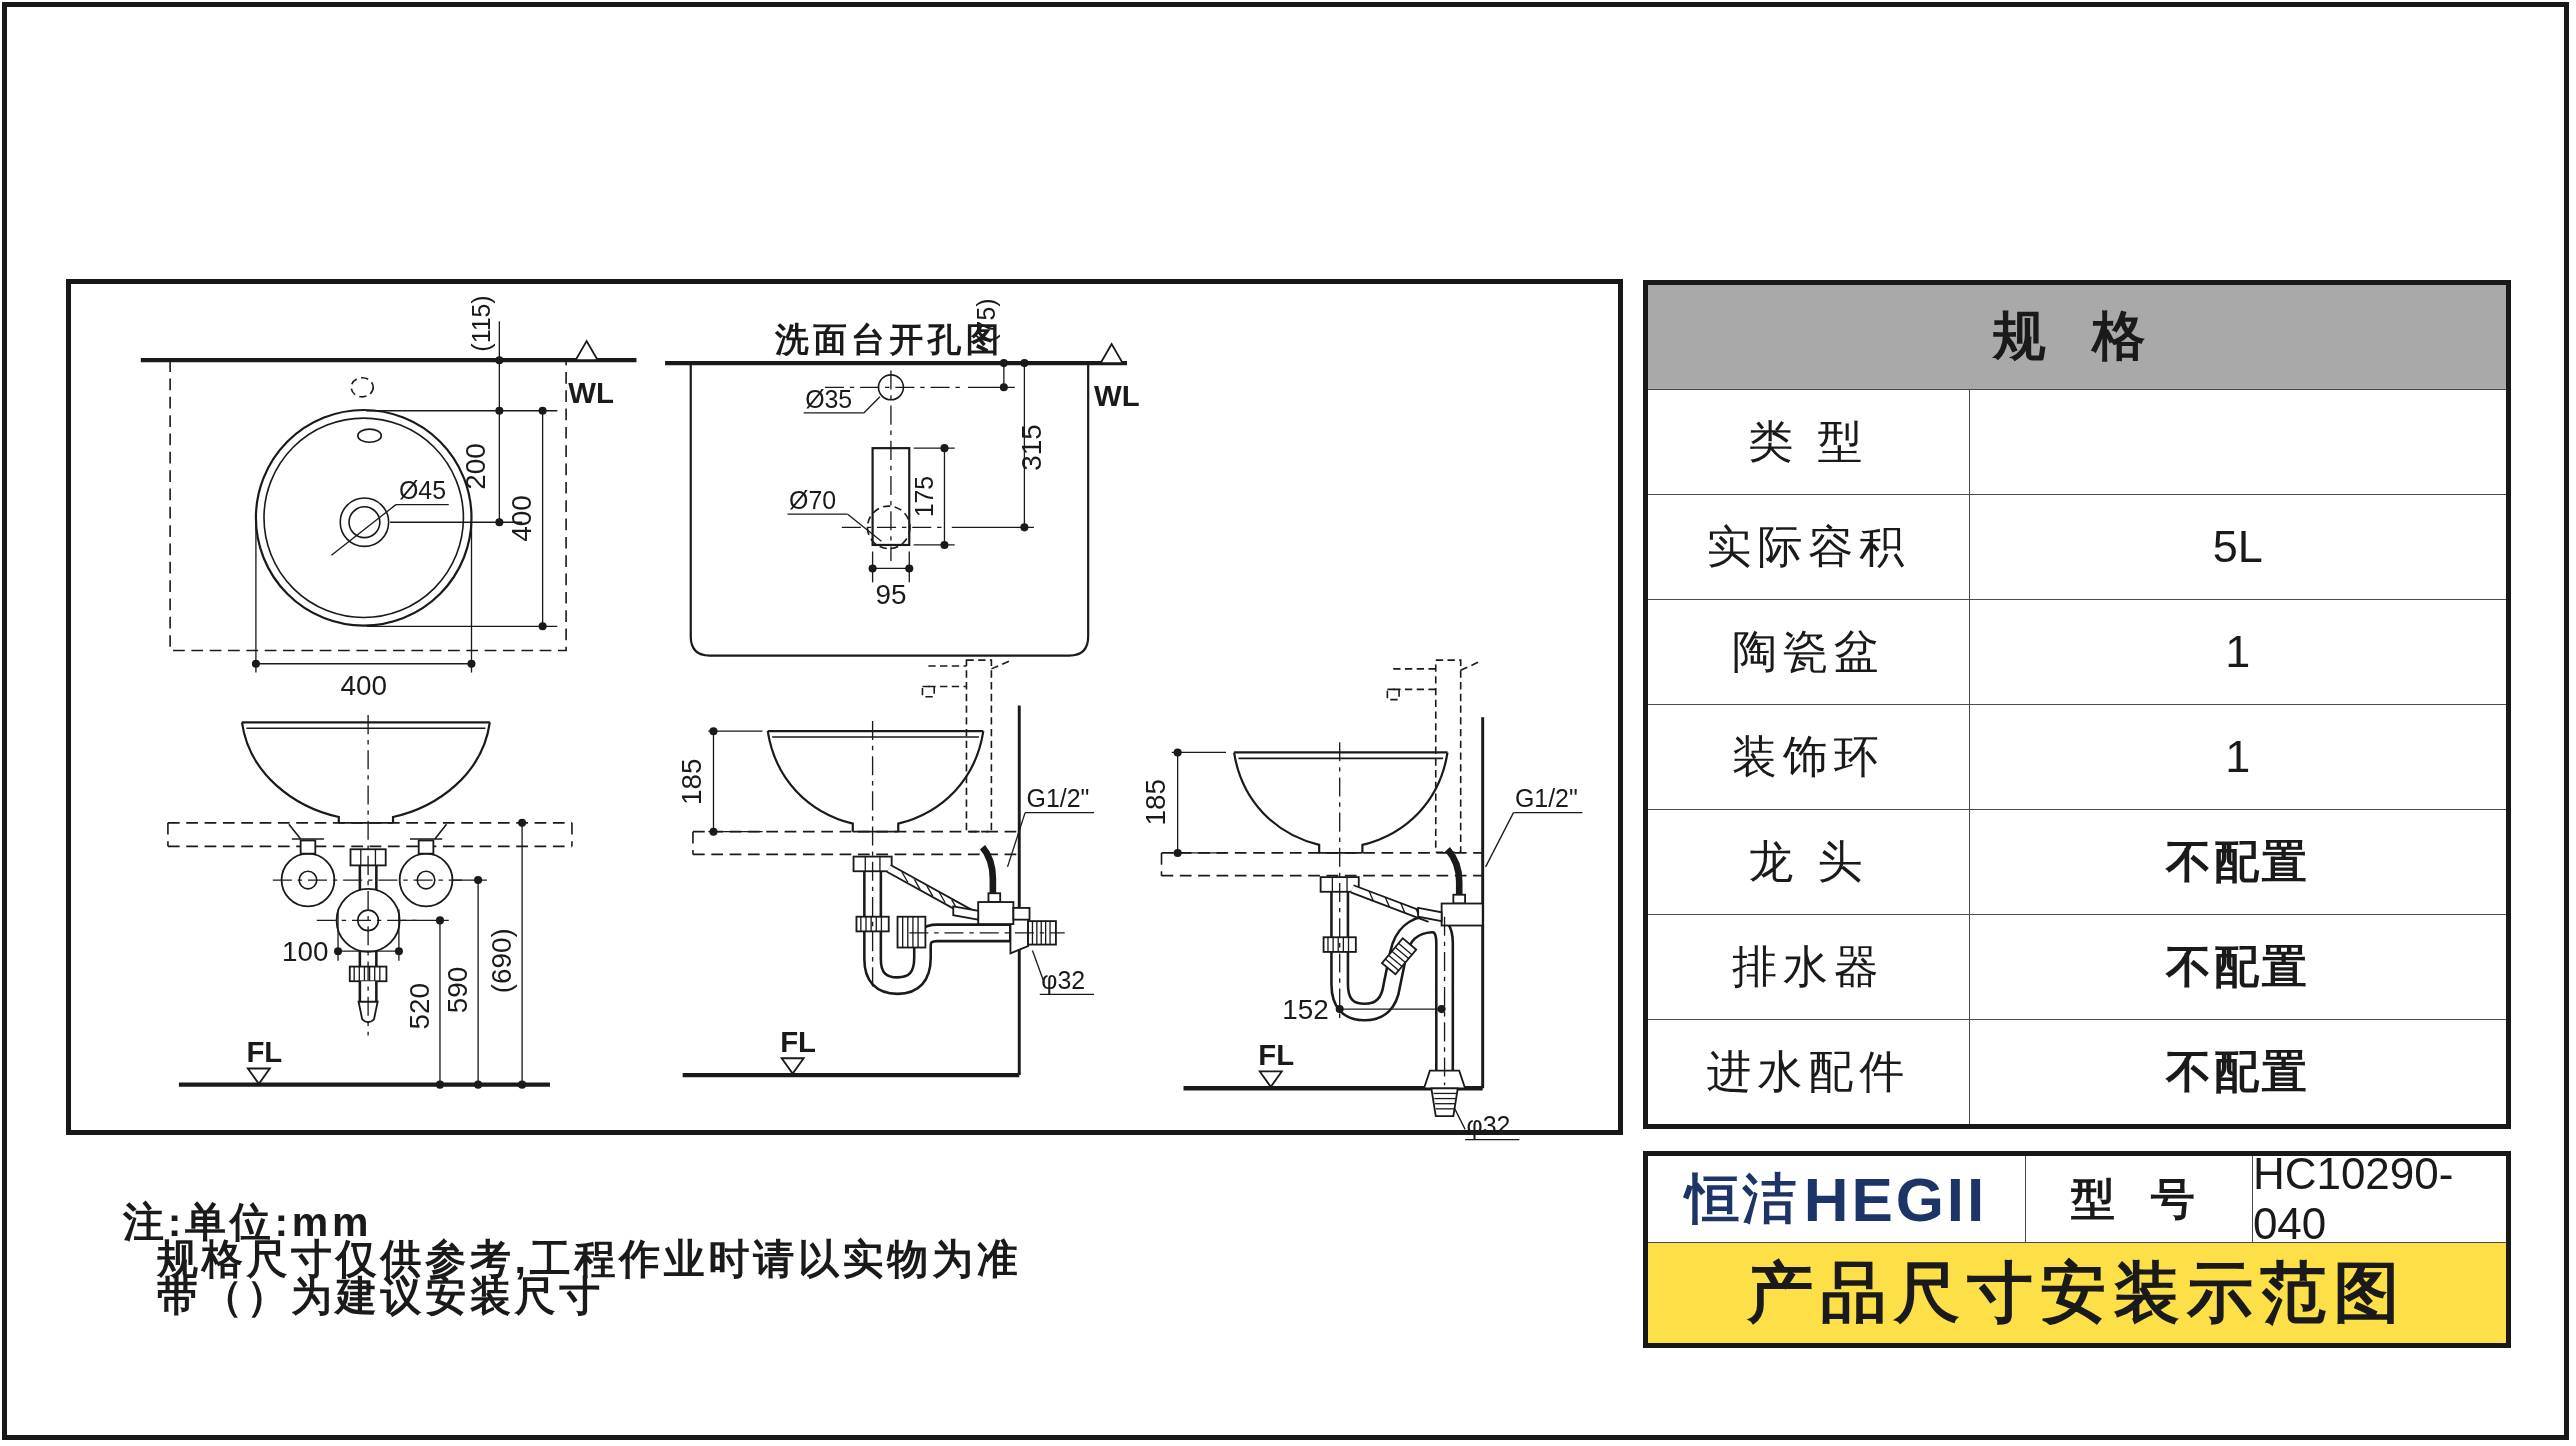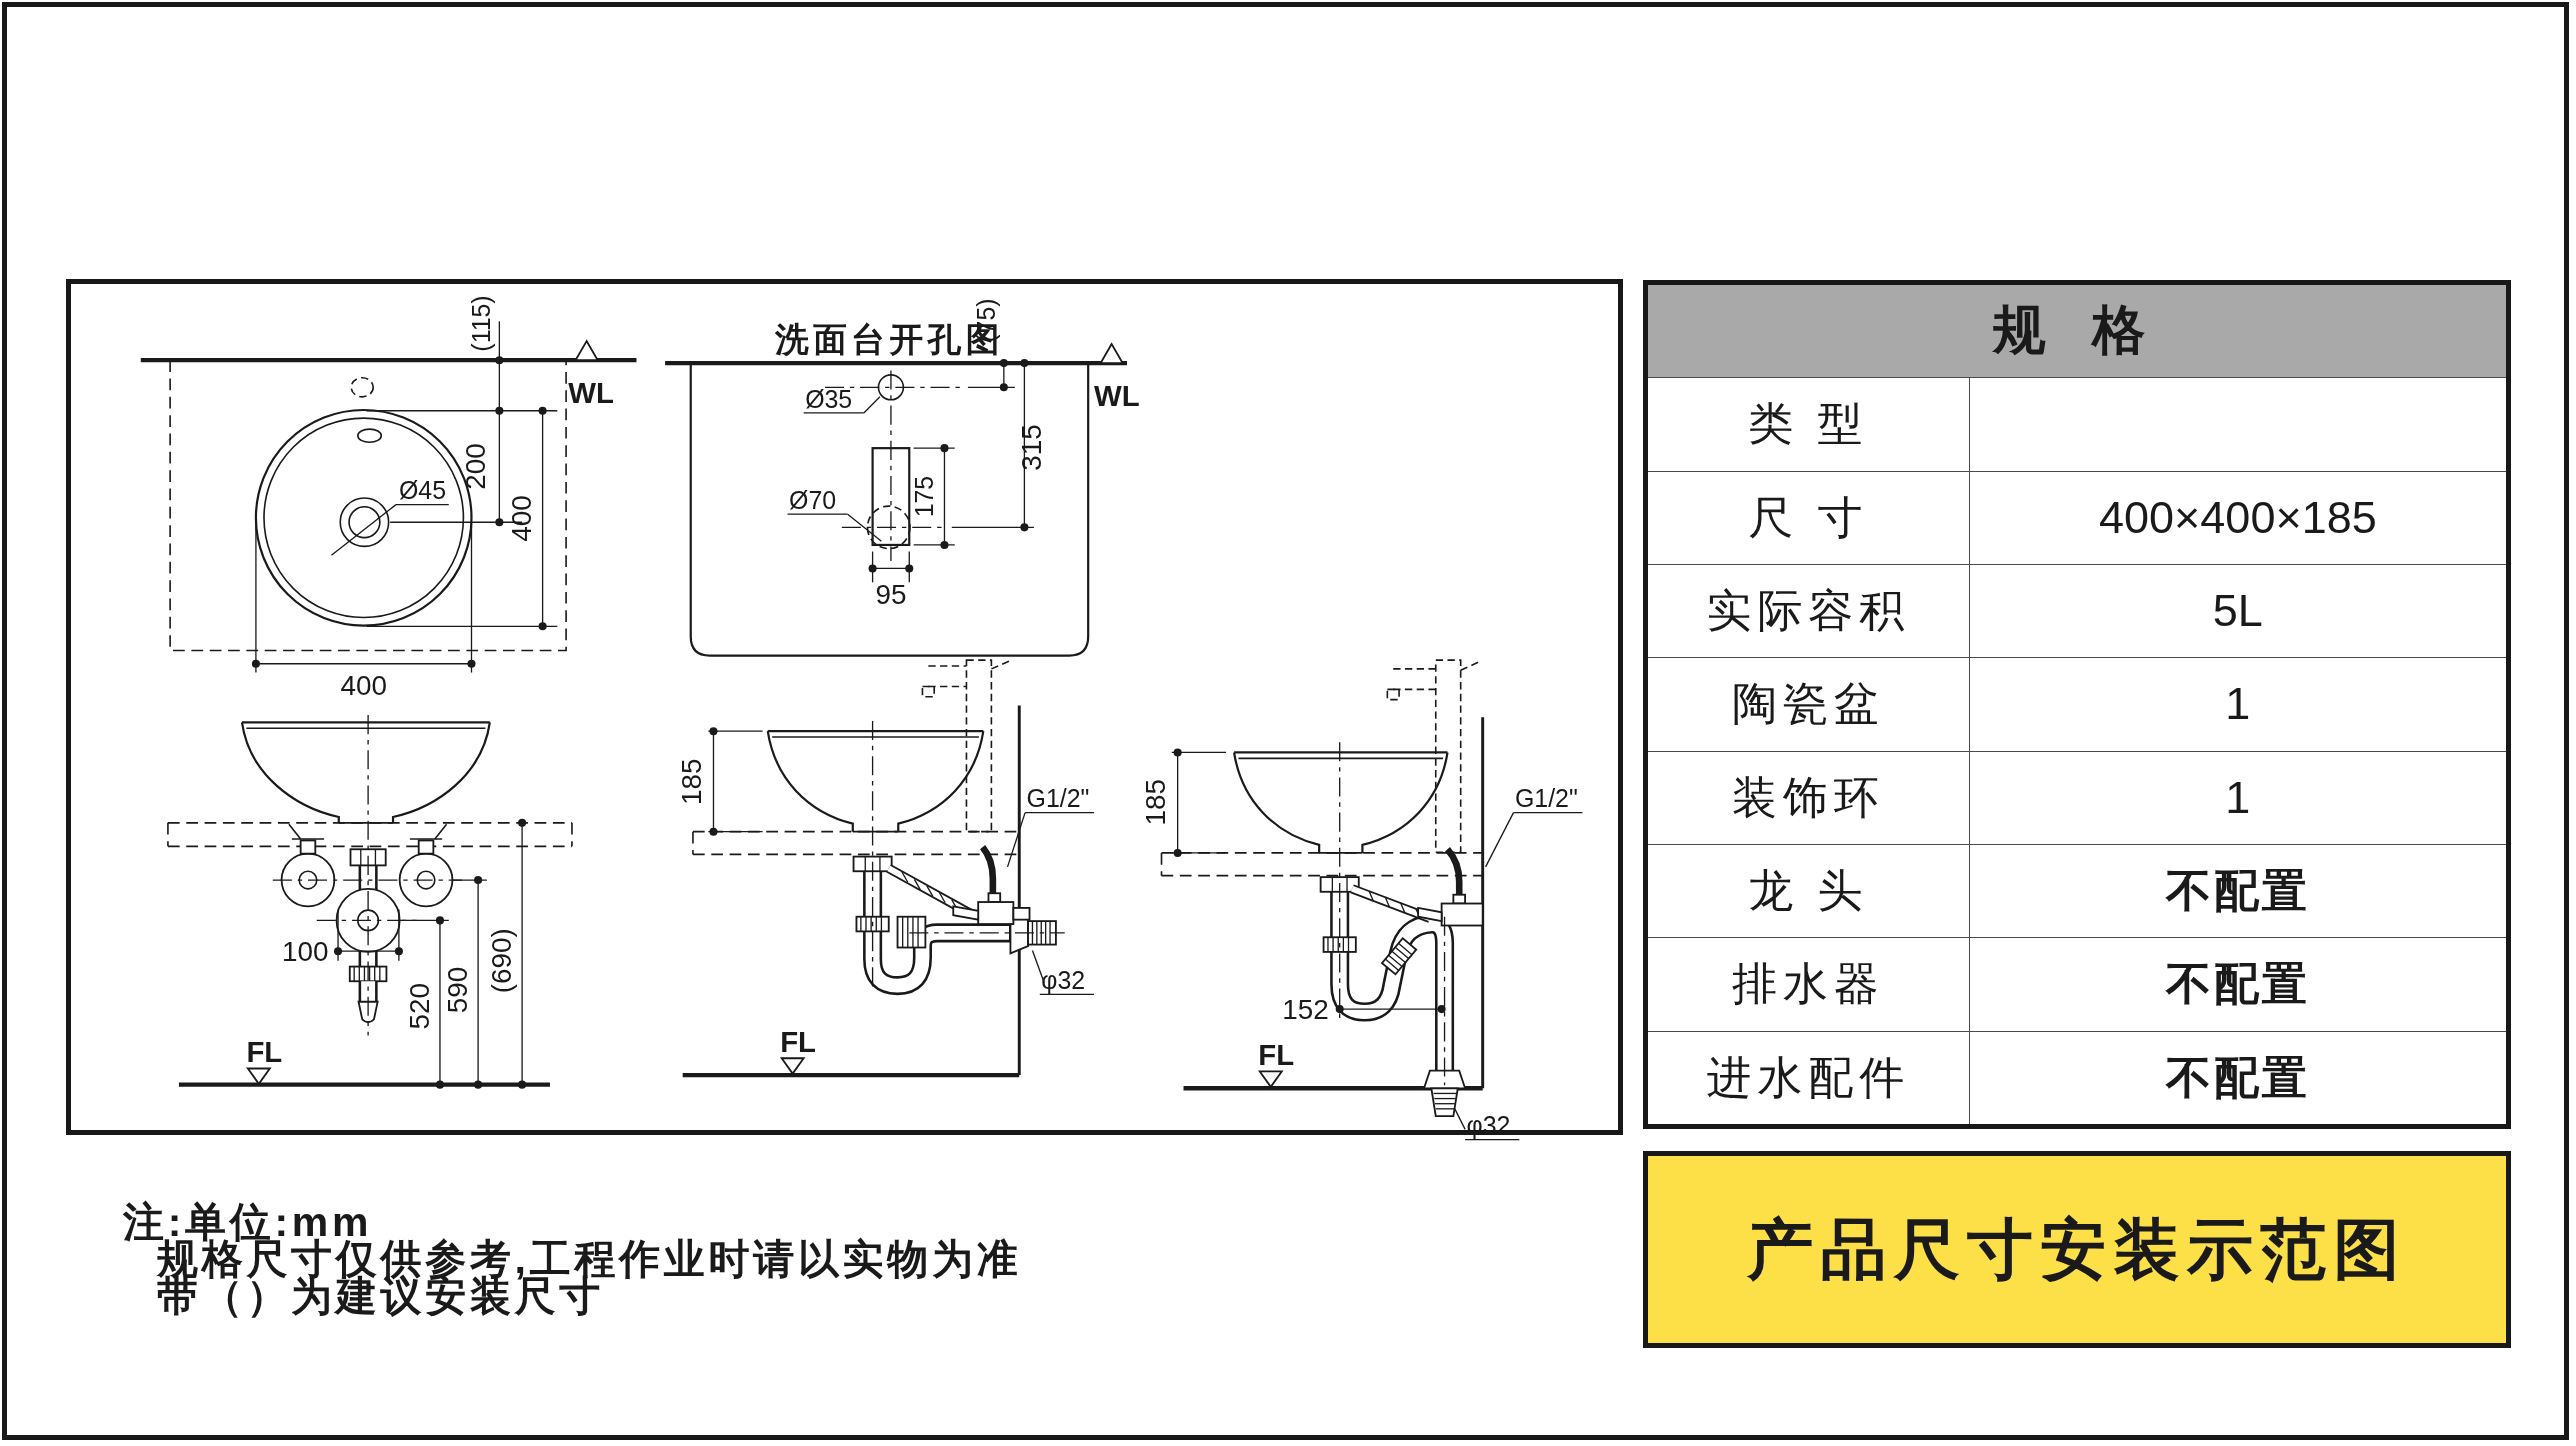--- a/index.html
+++ b/index.html
@@ -360,24 +360,20 @@
     <line class="cline" x1="1970" y1="1250" x2="1970" y2="1480"></line>
   </g>
 </svg>
 
 <div class="spec">
   <div class="trow thead">规 格</div>
   <div class="trow">
     <div class="tlabel">类 型</div>
   </div>
   <div class="trow">
-    <div class="tlabel">尺 寸</div>
-    <div class="tvalue">400×400×185</div>
-  </div>
-  <div class="trow">
     <div class="tlabel">实际容积</div>
     <div class="tvalue">5L</div>
   </div>
   <div class="trow">
     <div class="tlabel">陶瓷盆</div>
     <div class="tvalue">1</div>
   </div>
   <div class="trow">
     <div class="tlabel">装饰环</div>
     <div class="tvalue">1</div>
@@ -390,20 +386,28 @@
     <div class="tlabel">排水器</div>
     <div class="tvalue cjk">不配置</div>
   </div>
   <div class="trow">
     <div class="tlabel">进水配件</div>
     <div class="tvalue cjk">不配置</div>
   </div>
 </div>
 
 <div class="tblock">
+  <div class="tb-top">
+    <div class="tb-brand">
+      <span class="brand-cn">恒洁</span>
+      <span class="brand-en">HEGII</span>
+    </div>
+    <div class="tb-mlabel">型 号</div>
+    <div class="tb-mvalue">HC10290-040</div>
+  </div>
   <div class="tb-title">产品尺寸安装示范图</div>
 </div>
 
 <div class="notes">
   <div>注:单位:mm</div>
   <div class="ind">规格尺寸仅供参考,工程作业时请以实物为准</div>
   <div class="ind">带（）为建议安装尺寸</div>
 </div>
 
 

